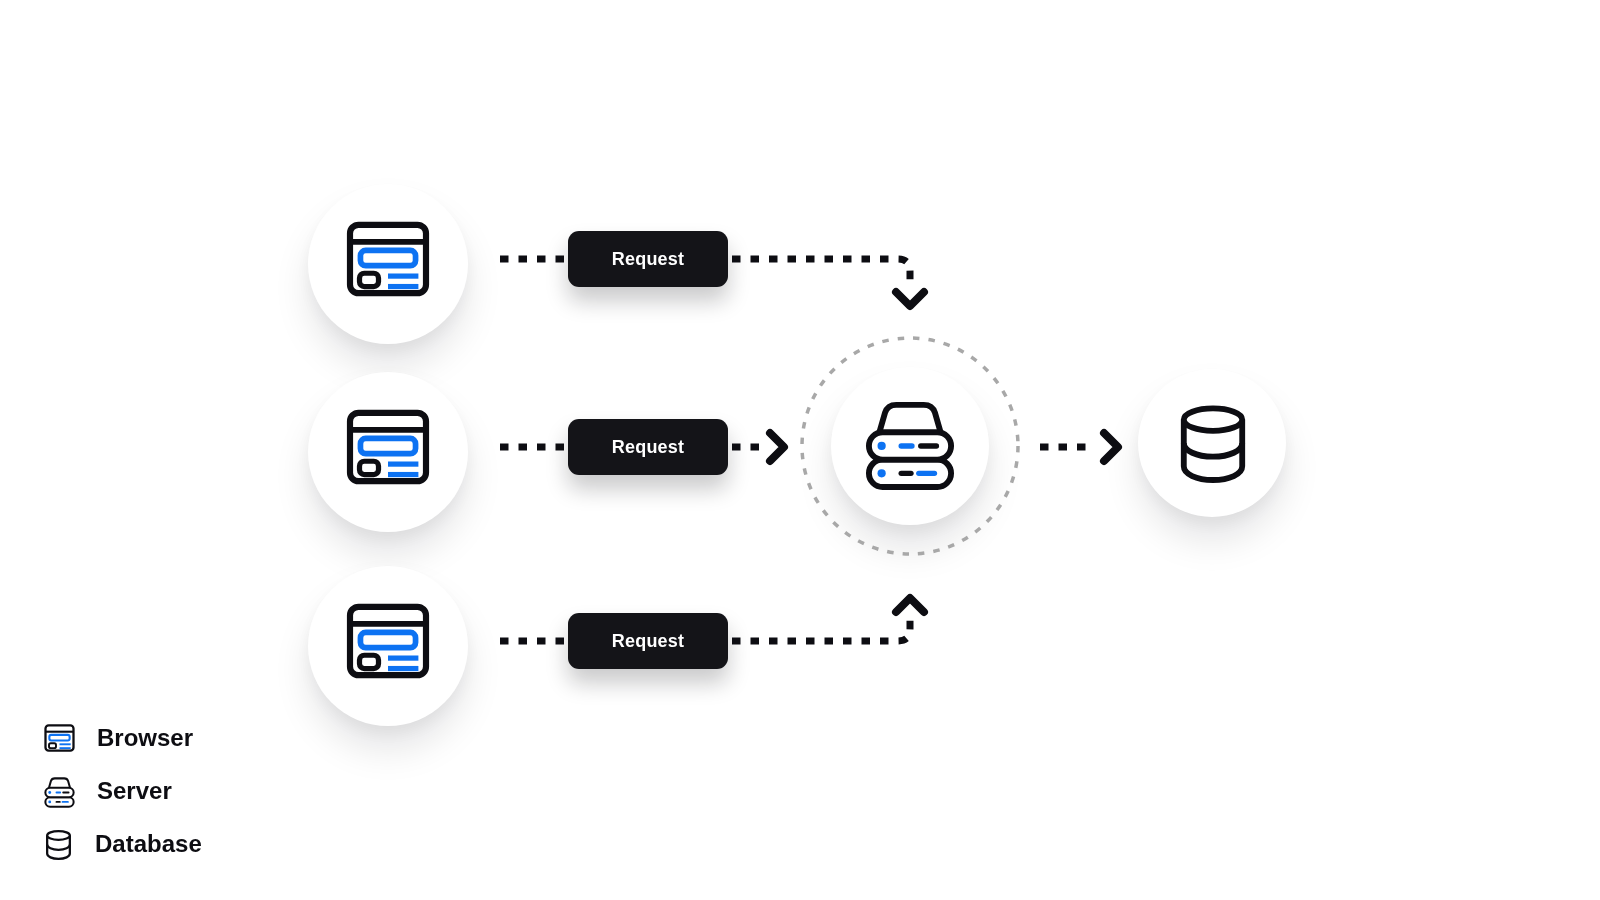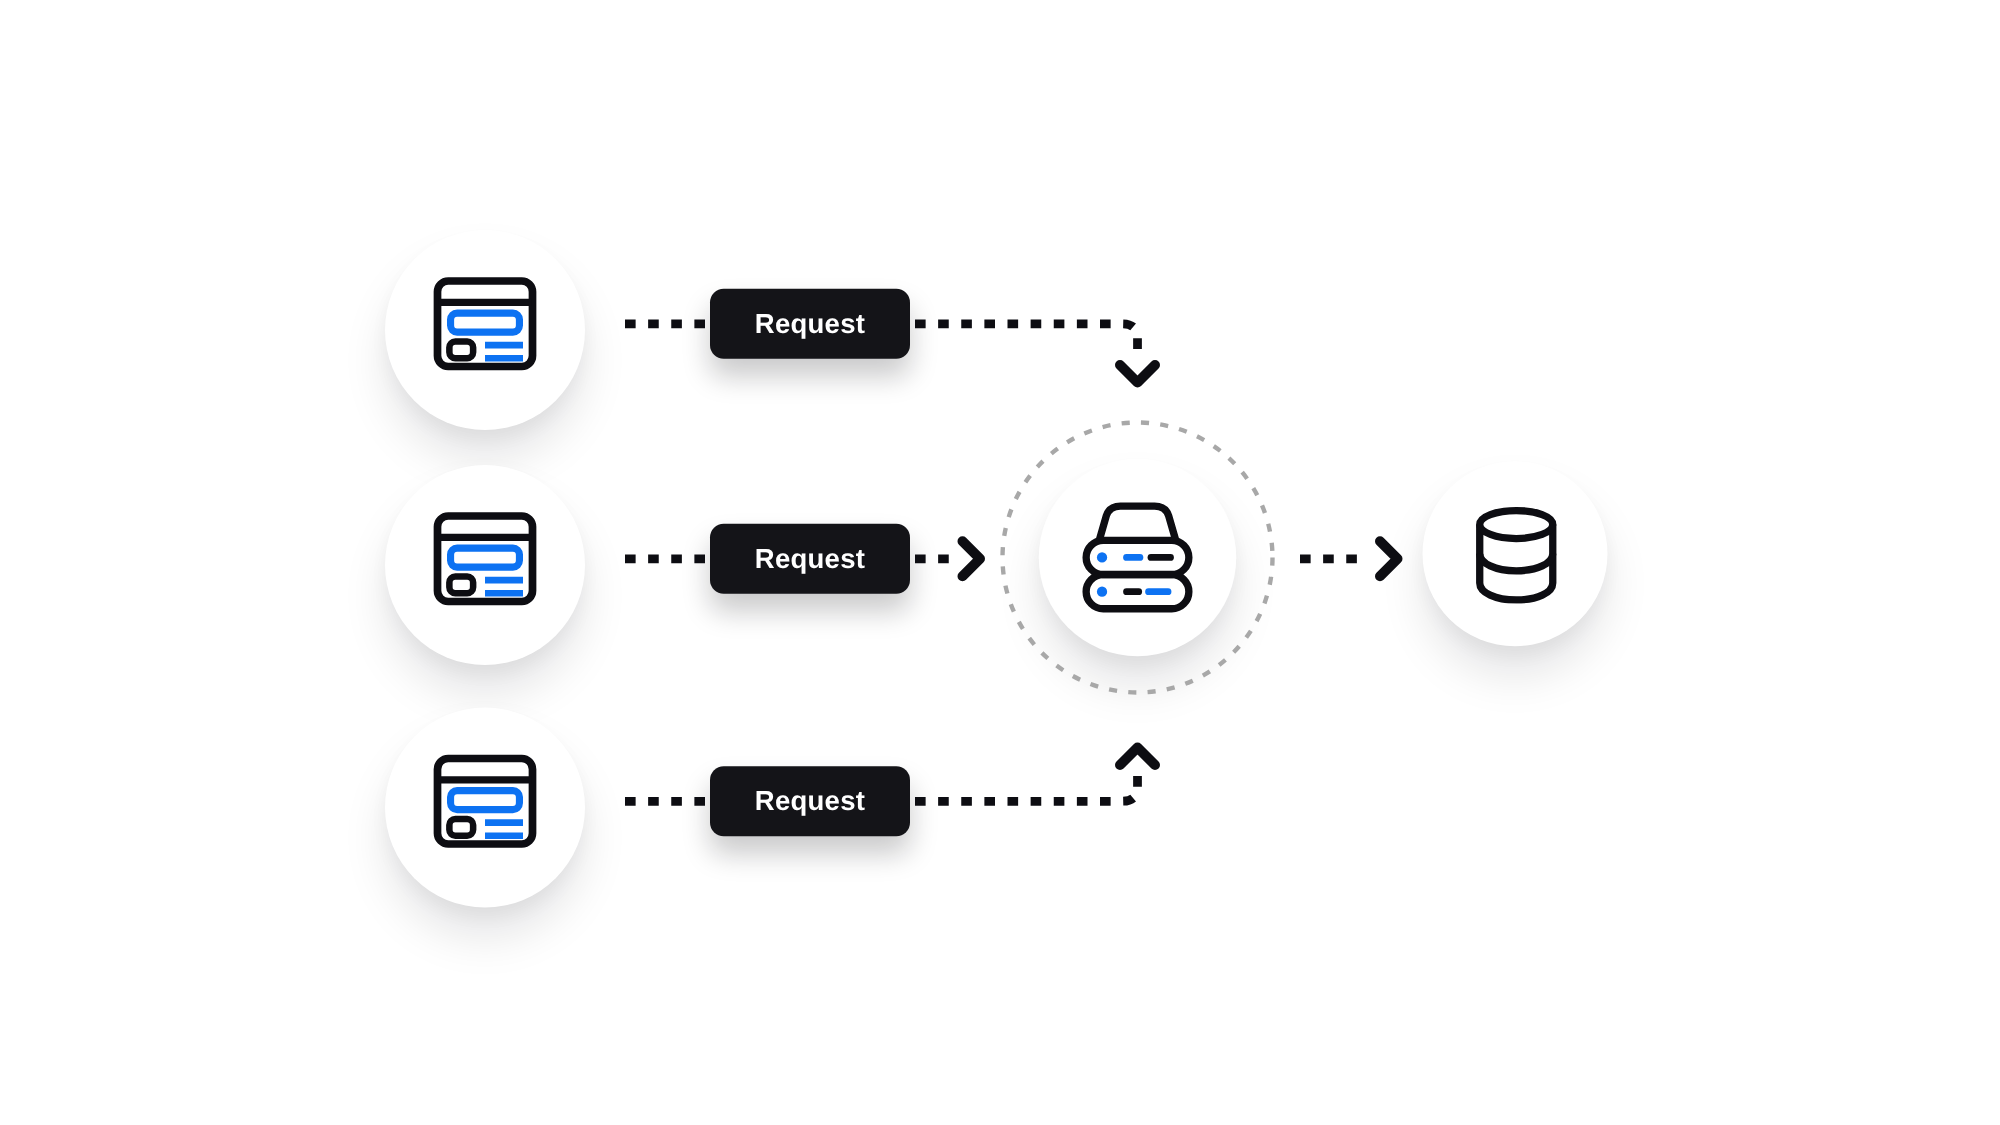--- a/index.html
+++ b/index.html
@@ -16,21 +16,21 @@
     overflow:hidden;font-family:"Liberation Sans","DejaVu Sans",sans-serif;
   }
   .abs{position:absolute;}
   .node-circle{
     background:#fff;border-radius:50%;
     box-shadow:0 24px 36px rgba(13,13,18,.10),0 8px 14px rgba(13,13,18,.045);
   }
   .request-btn{
     position:absolute;width:160px;height:56px;background:var(--badge-bg);
     color:var(--badge-text);border-radius:11px;display:flex;align-items:center;
-    justify-content:center;font-size:22px;font-weight:700;letter-spacing:.2px;
+    justify-content:center;font-size:18px;font-weight:700;letter-spacing:.2px;
     box-shadow:0 14px 22px rgba(13,13,18,.22);
   }
   .overlay{position:absolute;left:0;top:0;pointer-events:none;}
   .dot{stroke:var(--ink);stroke-width:7;fill:none;stroke-dasharray:8.5 10;}
   .chev{stroke:var(--ink);stroke-width:8;fill:none;stroke-linecap:round;stroke-linejoin:round;}
   .ring{stroke:var(--ring);stroke-width:3.5;fill:none;stroke-dasharray:6.5 9;}
   
   .sk{stroke:var(--ink);}
   .sb{stroke:var(--accent);}
   .fb{fill:var(--accent);}
@@ -115,14 +115,34 @@
     </g>
 
     <g>
       <path class="chev" d="M896 292 L910 306 L924 292"></path>
       <path class="chev" d="M770 433 L784 447 L770 461"></path>
       <path class="chev" d="M1104 433 L1118 447 L1104 461"></path>
       <path class="chev" d="M896 612 L910 598 L924 612"></path>
     </g>
   </svg>
 
+  <div class="legend">
+    <div class="legend-row">
+      <svg width="31" height="28">
+          <use href="#ic-browser"></use>
+        </svg>
+      <span class="legend-label">Browser</span>
+    </div>
+    <div class="legend-row">
+      <svg width="31" height="33">
+          <use href="#ic-server"></use>
+        </svg>
+      <span class="legend-label">Server</span>
+    </div>
+    <div class="legend-row">
+      <svg width="29" height="31">
+          <use href="#ic-database"></use>
+        </svg>
+      <span class="legend-label">Database</span>
+    </div>
+  </div>
 
 </div>
 
 </body></html>

